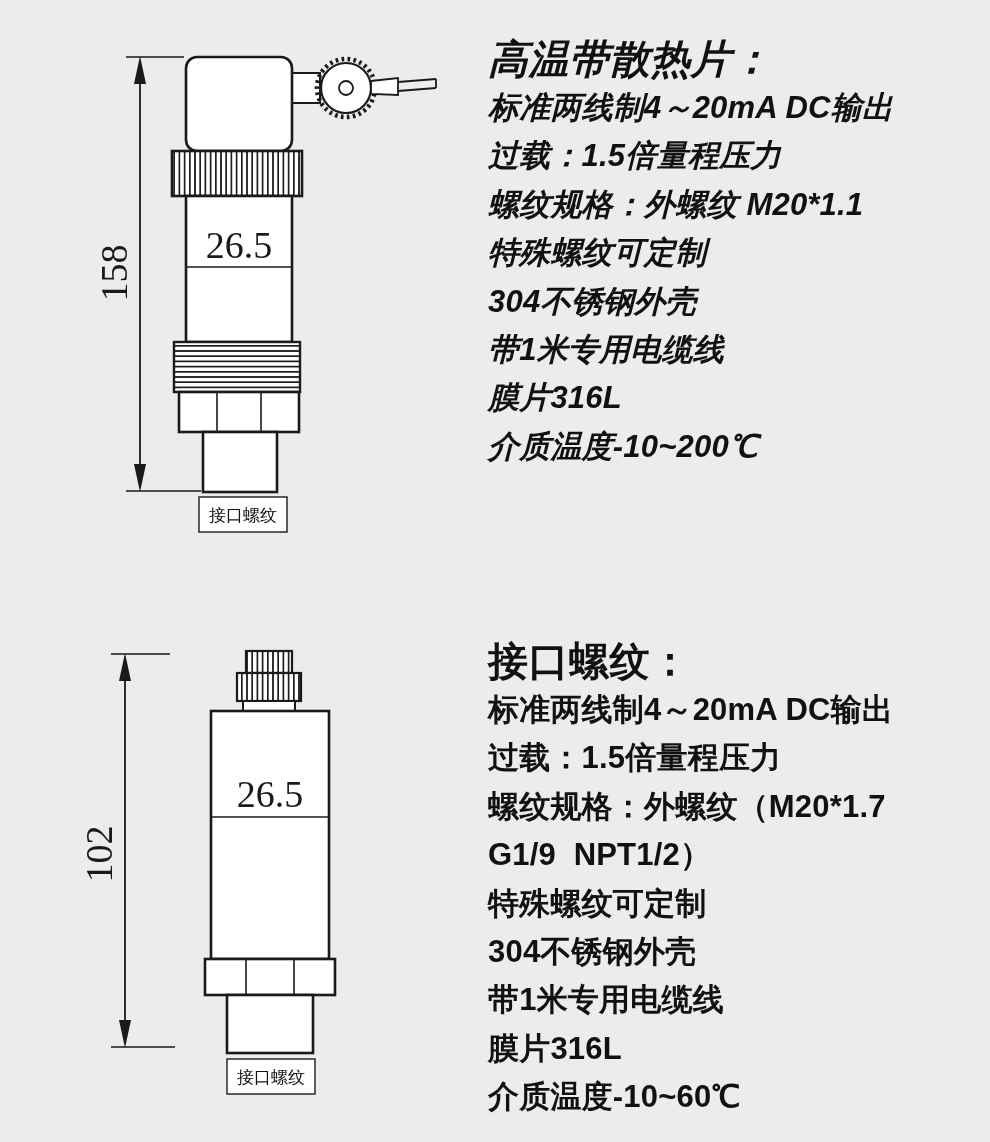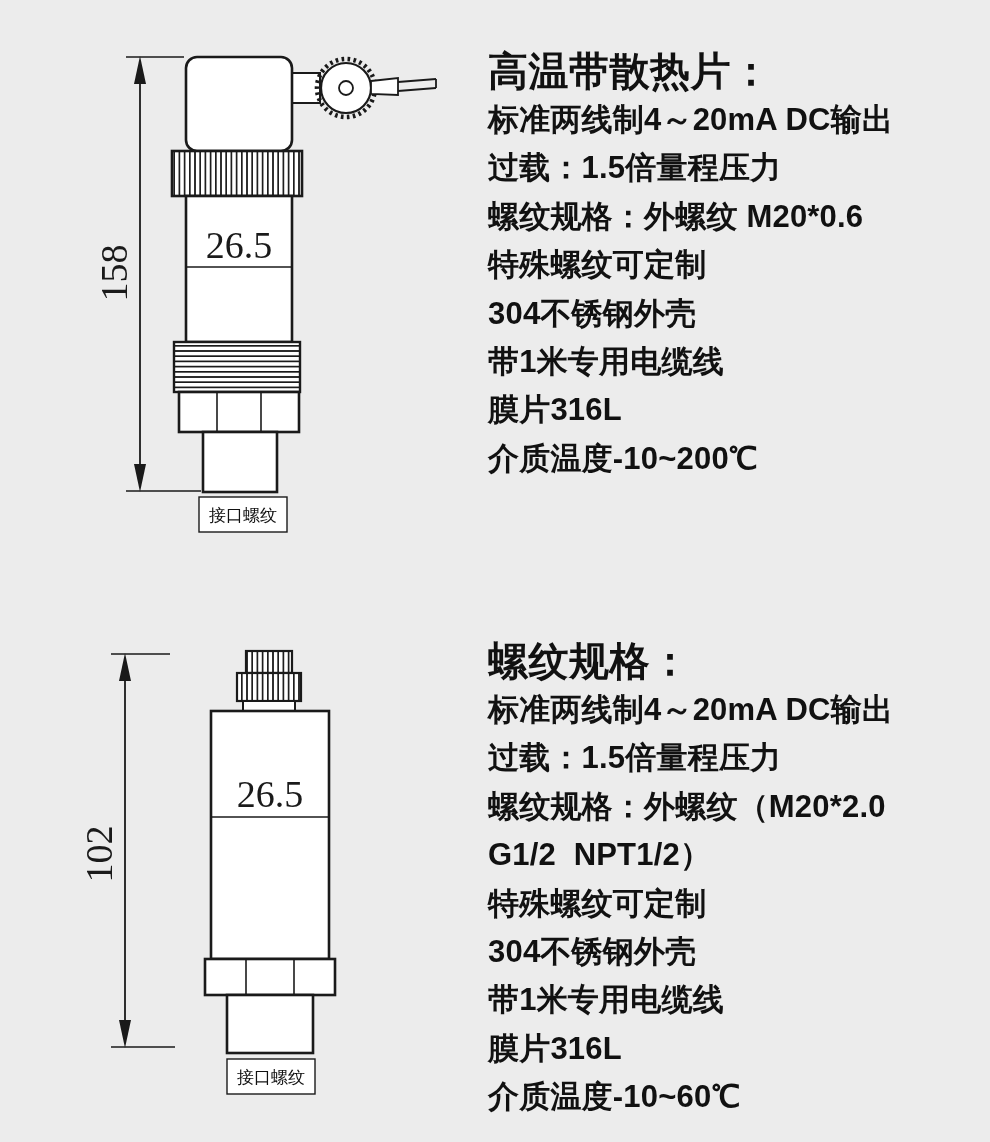--- a/index.html
+++ b/index.html
@@ -77,25 +77,25 @@
       <line x1="217" y1="392" x2="217" y2="432" stroke-width="1.6"></line>
       <line x1="261" y1="392" x2="261" y2="432" stroke-width="1.6"></line>
 
       <rect x="203" y="432" width="74" height="60" stroke-width="2.6"></rect>
 
       <rect x="199" y="497" width="88" height="35" stroke-width="1.4"></rect>
       <text class="small-label" x="243" y="521" text-anchor="middle" stroke="none">接口螺纹</text>
     </g>
   </svg>
 
-  <div class="specs" style="left:488px; top:47px; width:495px;">
+  <div class="specs" style="left:488px; top:35px; width:495px;font-style:italic;">
     <div class="title">高温带散热片：</div>
     <div class="spec-line">标准两线制4～20mA DC输出</div>
     <div class="spec-line">过载：1.5倍量程压力</div>
-    <div class="spec-line">螺纹规格：外螺纹 M20*0.6</div>
+    <div class="spec-line">螺纹规格：外螺纹 M20*1.1</div>
     <div class="spec-line">特殊螺纹可定制</div>
     <div class="spec-line">304不锈钢外壳</div>
     <div class="spec-line">带1米专用电缆线</div>
     <div class="spec-line">膜片316L</div>
     <div class="spec-line">介质温度-10~200℃</div>
   </div>
 
   <svg class="drawing" style="left:0; top:645px;" width="460" height="470" viewBox="0 0 460 470">
     <defs>
       <pattern id="vl2" width="5.2" height="10" patternUnits="userSpaceOnUse">
@@ -128,25 +128,25 @@
       <line x1="294" y1="314" x2="294" y2="350" stroke-width="1.6"></line>
 
       <rect x="227" y="350" width="86" height="58" stroke-width="2.6"></rect>
 
       <rect x="227" y="414" width="88" height="35" stroke-width="1.4"></rect>
       <text class="small-label" x="271" y="438" text-anchor="middle" stroke="none">接口螺纹</text>
     </g>
   </svg>
 
   <div class="specs" style="left:488px; top:637px; width:495px;">
-    <div class="title">螺纹规格：</div>
+    <div class="title">接口螺纹：</div>
     <div class="spec-line">标准两线制4～20mA DC输出</div>
     <div class="spec-line">过载：1.5倍量程压力</div>
-    <div class="spec-line">螺纹规格：外螺纹（M20*2.0</div>
-    <div class="spec-line">G1/2  NPT1/2）</div>
+    <div class="spec-line">螺纹规格：外螺纹（M20*1.7</div>
+    <div class="spec-line">G1/9  NPT1/2）</div>
     <div class="spec-line">特殊螺纹可定制</div>
     <div class="spec-line">304不锈钢外壳</div>
     <div class="spec-line">带1米专用电缆线</div>
     <div class="spec-line">膜片316L</div>
     <div class="spec-line">介质温度-10~60℃</div>
   </div>
 
 </div>
 
 </body></html>

